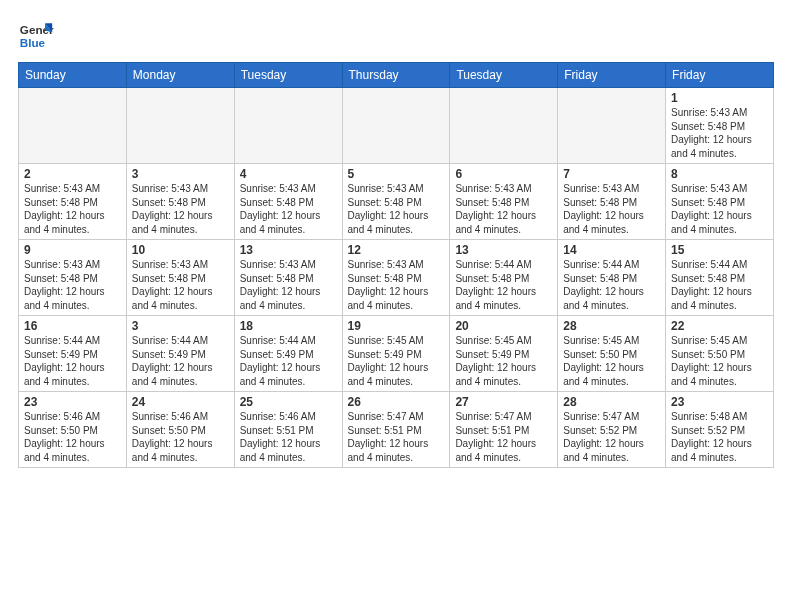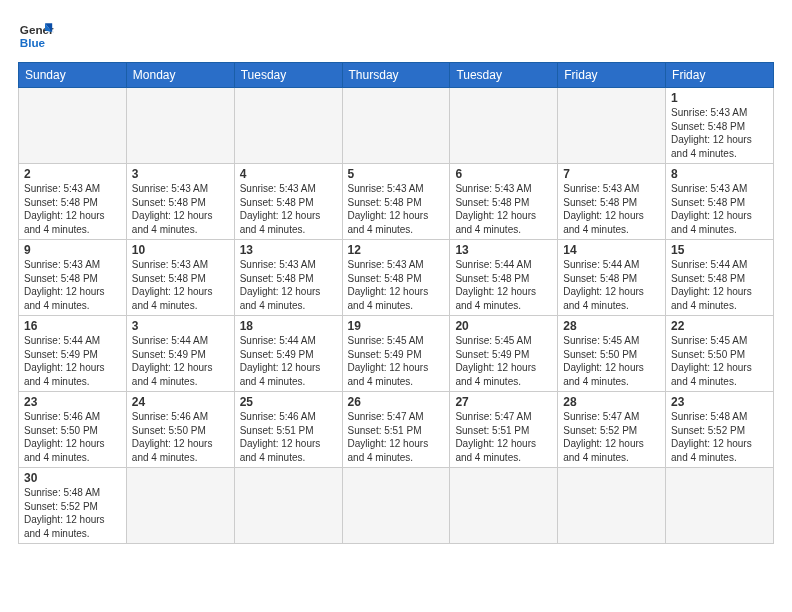--- a/index.html
+++ b/index.html
@@ -329,30 +329,15 @@
 and 4 minutes.</div>
           </td>
           <td>
             <div class="day-number">23</div>
             <div class="day-info" style="white-space: pre-line;">Sunrise: 5:48 AM
 Sunset: 5:52 PM
 Daylight: 12 hours
 and 4 minutes.</div>
           </td>
         </tr>
-        <tr class="last-row">
-          <td>
-            <div class="day-number">30</div>
-            <div class="day-info" style="white-space: pre-line;">Sunrise: 5:48 AM
-Sunset: 5:52 PM
-Daylight: 12 hours
-and 4 minutes.</div>
-          </td>
-          <td class="empty"></td>
-          <td class="empty"></td>
-          <td class="empty"></td>
-          <td class="empty"></td>
-          <td class="empty"></td>
-          <td class="empty"></td>
-        </tr>
       </tbody>
   </table>
 </div>
 
 </body></html>

